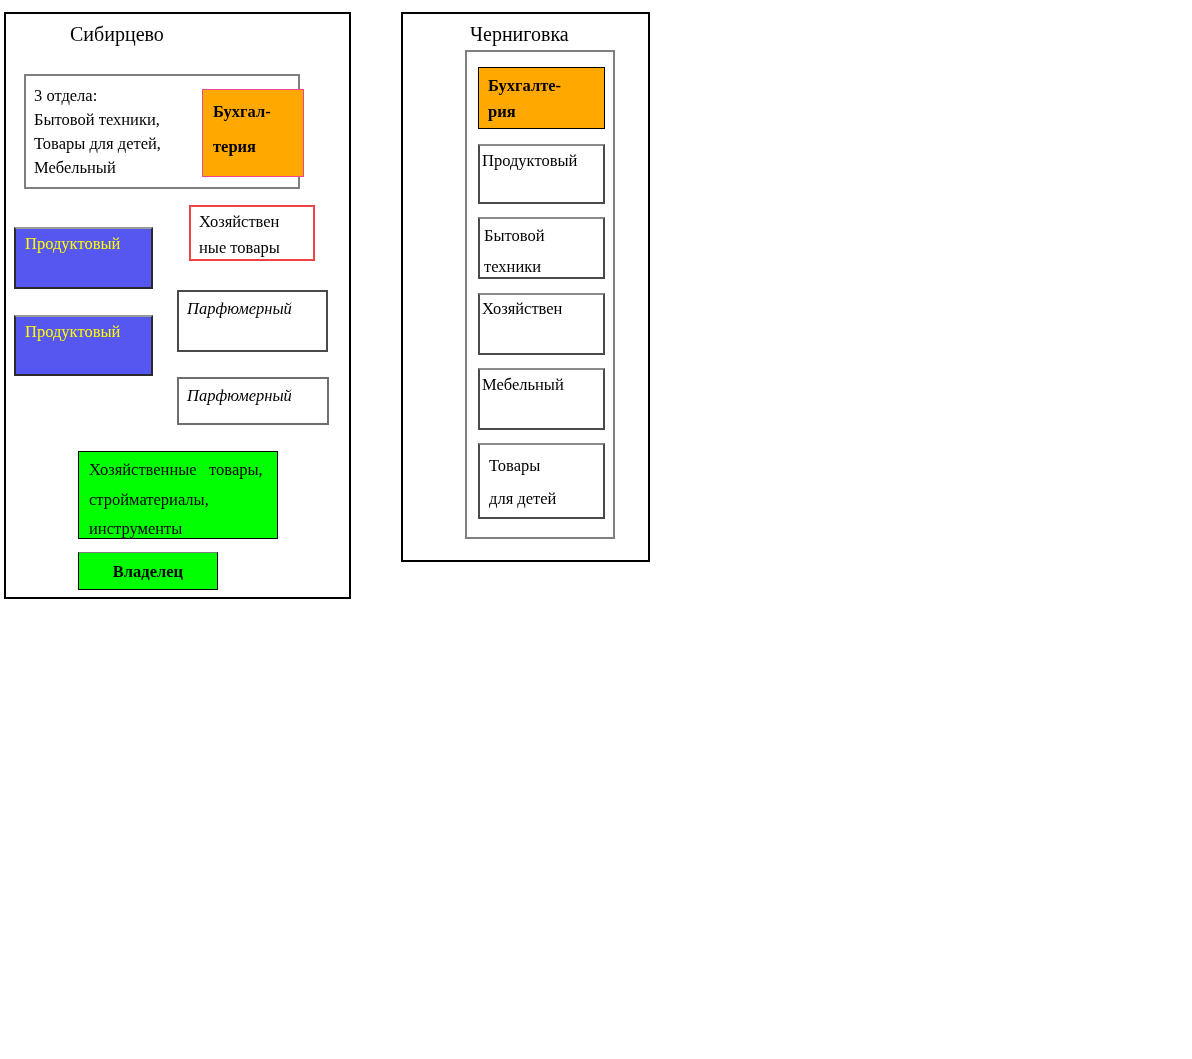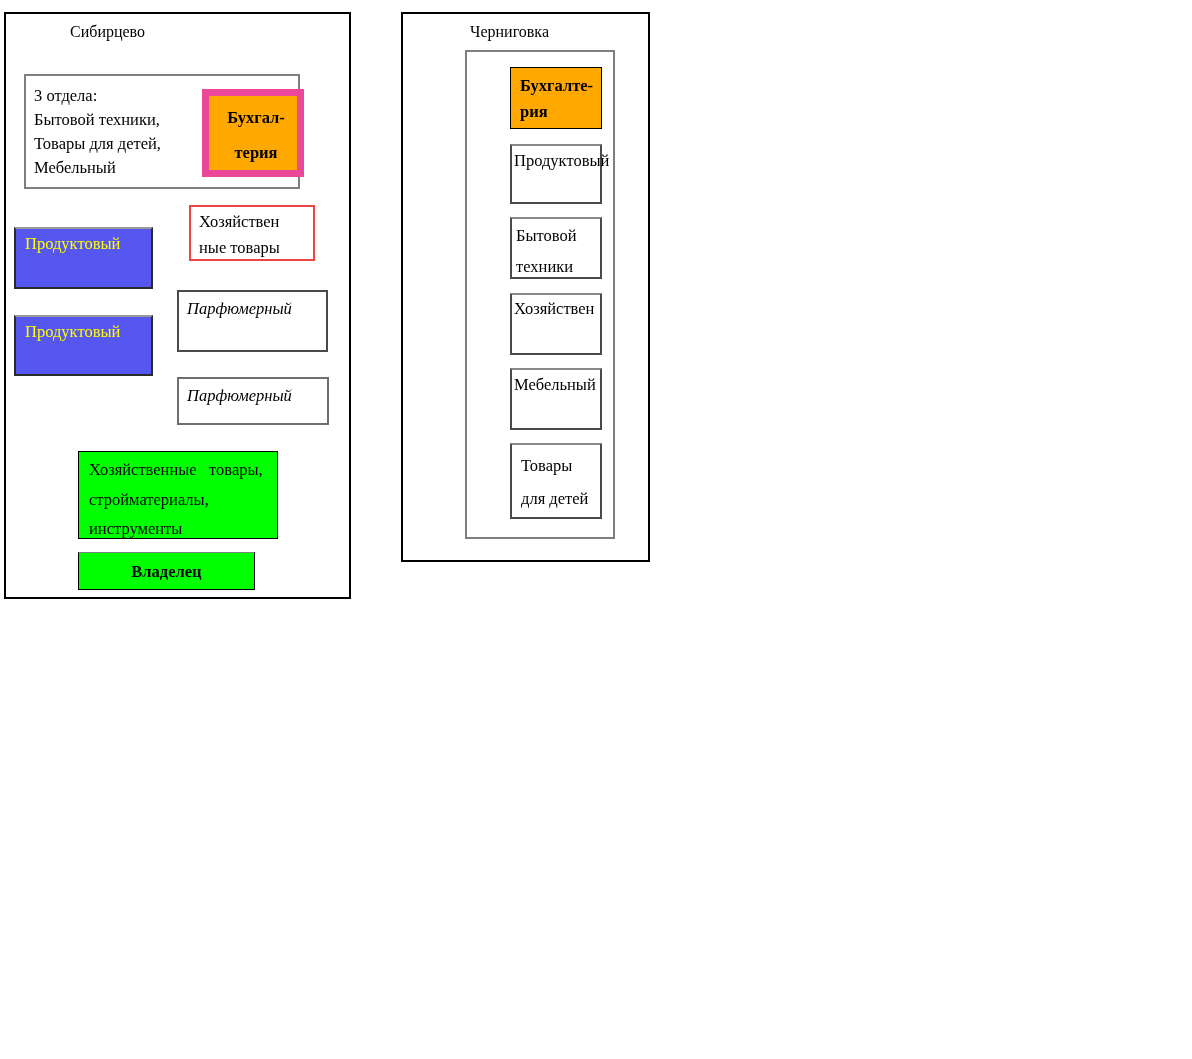--- a/index.html
+++ b/index.html
@@ -13,21 +13,21 @@
     overflow: hidden;
   }
   .container {
     position: absolute;
     border: 2px solid #000;
     background: #fff;
     box-sizing: border-box;
   }
   .title {
     position: absolute;
-    font-size: 16px;
+    font-size: 20px;
     white-space: nowrap;
   }
   .box {
     position: absolute;
     box-sizing: border-box;
     font-size: 16.5px;
     line-height: 1.35;
     white-space: pre-wrap;
     background: #fff;
   }
@@ -38,24 +38,23 @@
   #sib-title { left: 64px; top: 9px; }
   #sib-dept {
     left: 18px; top: 60px; width: 276px; height: 115px;
     border: 2px solid #7f7f7f;
     padding: 8px 4px 0 8px;
     line-height: 1.45;
   }
   #sib-acct {
     left: 196px; top: 75px; width: 102px; height: 88px;
     background: var(--orange, #FFA800);
-    border: 7px solid #ec4899;
+    border: 1px solid #ec4899;
     padding: 4px 4px 0 10px;
     line-height: 2.15;
-    text-align: center;
   }
   #sib-household {
     left: 183px; top: 191px; width: 126px; height: 56px;
     border: 2px solid #ef4444;
     padding: 2px 0 0 8px;
     line-height: 1.6;
   }
   .blue-box {
     background: var(--blue, #5656F0);
     color: var(--yellow_text, #FFFF00);
@@ -73,44 +72,43 @@
   #sib-perfume1 { left: 171px; top: 276px; width: 151px; height: 62px; }
   #sib-perfume2 { left: 171px; top: 363px; width: 152px; height: 48px; border-color: #6e6e6e; }
   #sib-hardware {
     left: 72px; top: 437px; width: 200px; height: 88px;
     background: var(--green, #00FF00);
     border: 1px solid #000;
     padding: 3px 4px 0 10px;
     line-height: 1.8;
   }
   #sib-owner {
-    left: 72px; top: 538px; width: 177px; height: 38px;
+    left: 72px; top: 538px; width: 140px; height: 38px;
     background: var(--green, #00FF00);
     border: 1px solid #000;
     border-top-color: #7f7f7f;
     text-align: center;
     padding-top: 8px;
   }
 
   
   #chern { left: 401px; top: 12px; width: 249px; height: 550px; }
   #chern-title { left: 67px; top: 9px; }
   #chern-tall {
     position: absolute;
     left: 62px; top: 36px; width: 150px; height: 489px;
     border: 2px solid #7f7f7f;
     background: #fff;
     box-sizing: border-box;
   }
   .chern-item {
-    left: 11px; width: 92px;
+    left: 11px; width: 127px;
     border: 2px solid #4a4a4a;
     border-top-color: #8a8a8a;
     padding: 3px 0 0 3px;
-    margin-left: 32px;
   }
   #chern-acct {
     top: 15px; height: 62px;
     background: var(--orange, #FFA800);
     border: 1px solid #000;
     padding: 5px 0 0 9px;
     line-height: 1.55;
   }
   #chern-prod   { top: 92px;  height: 60px; padding: 4px 0 0 2px; }
   #chern-byt    { top: 165px; height: 62px; padding: 2px 0 0 4px; line-height: 1.85; }

